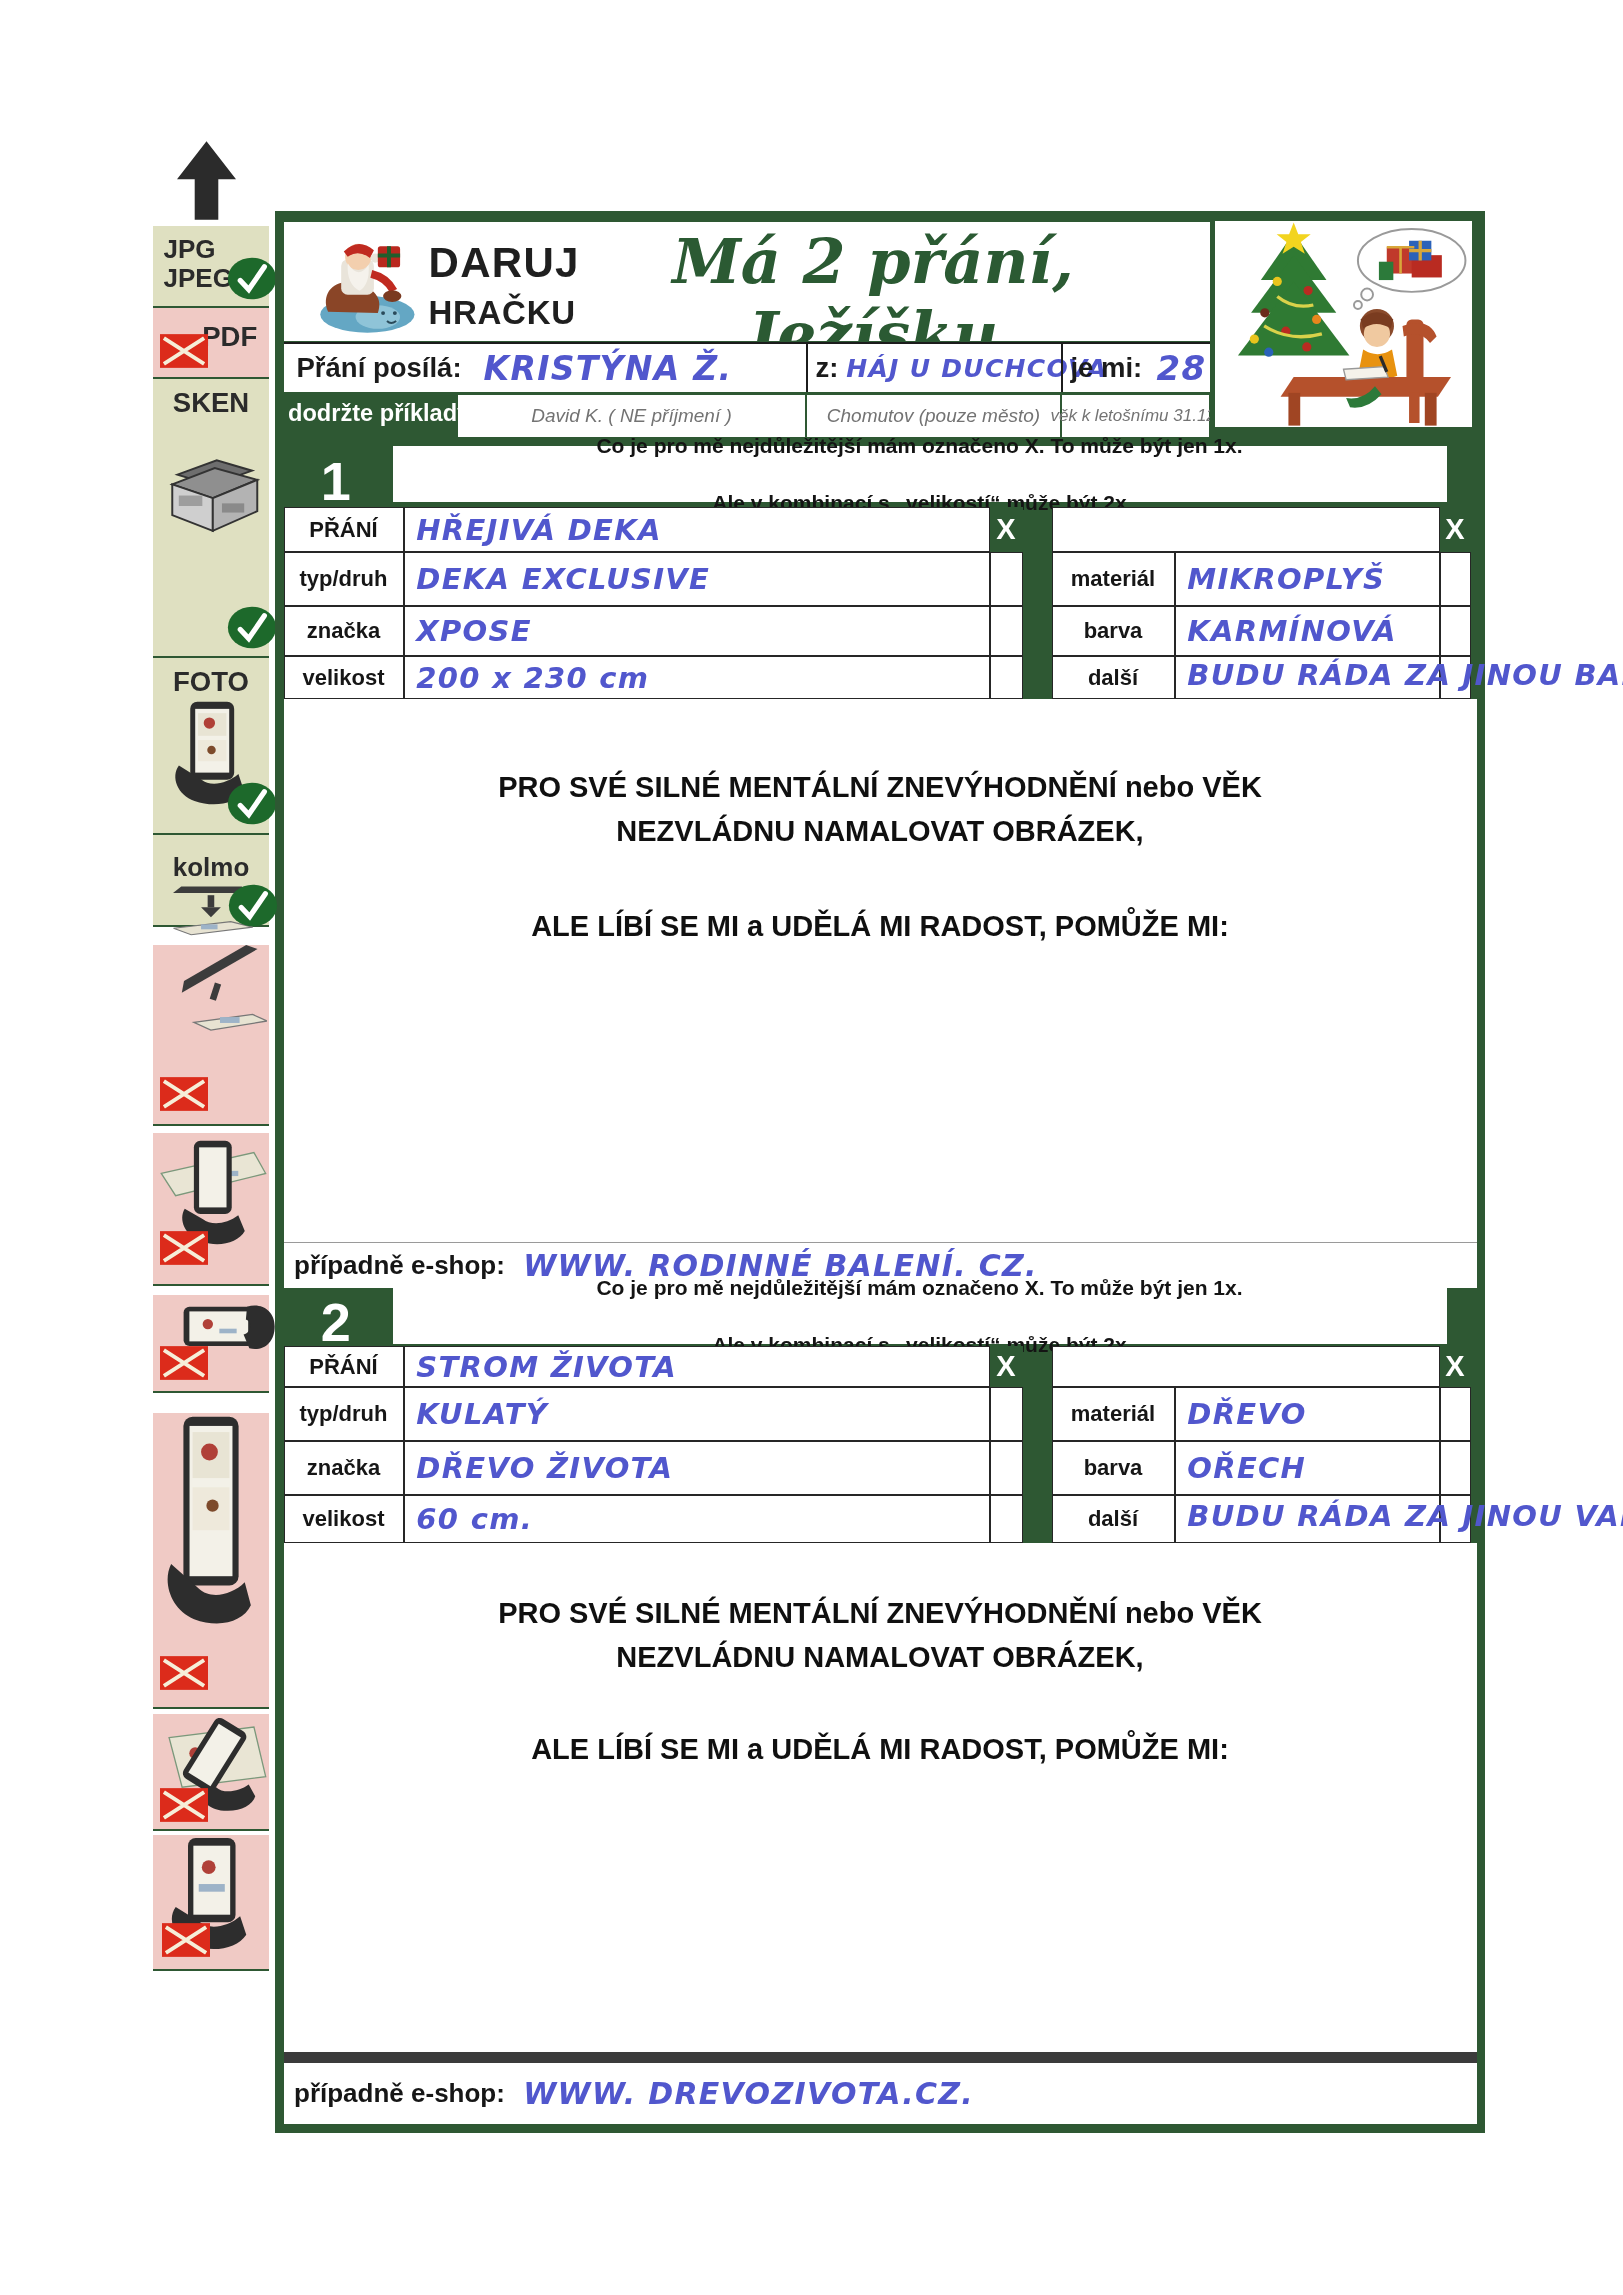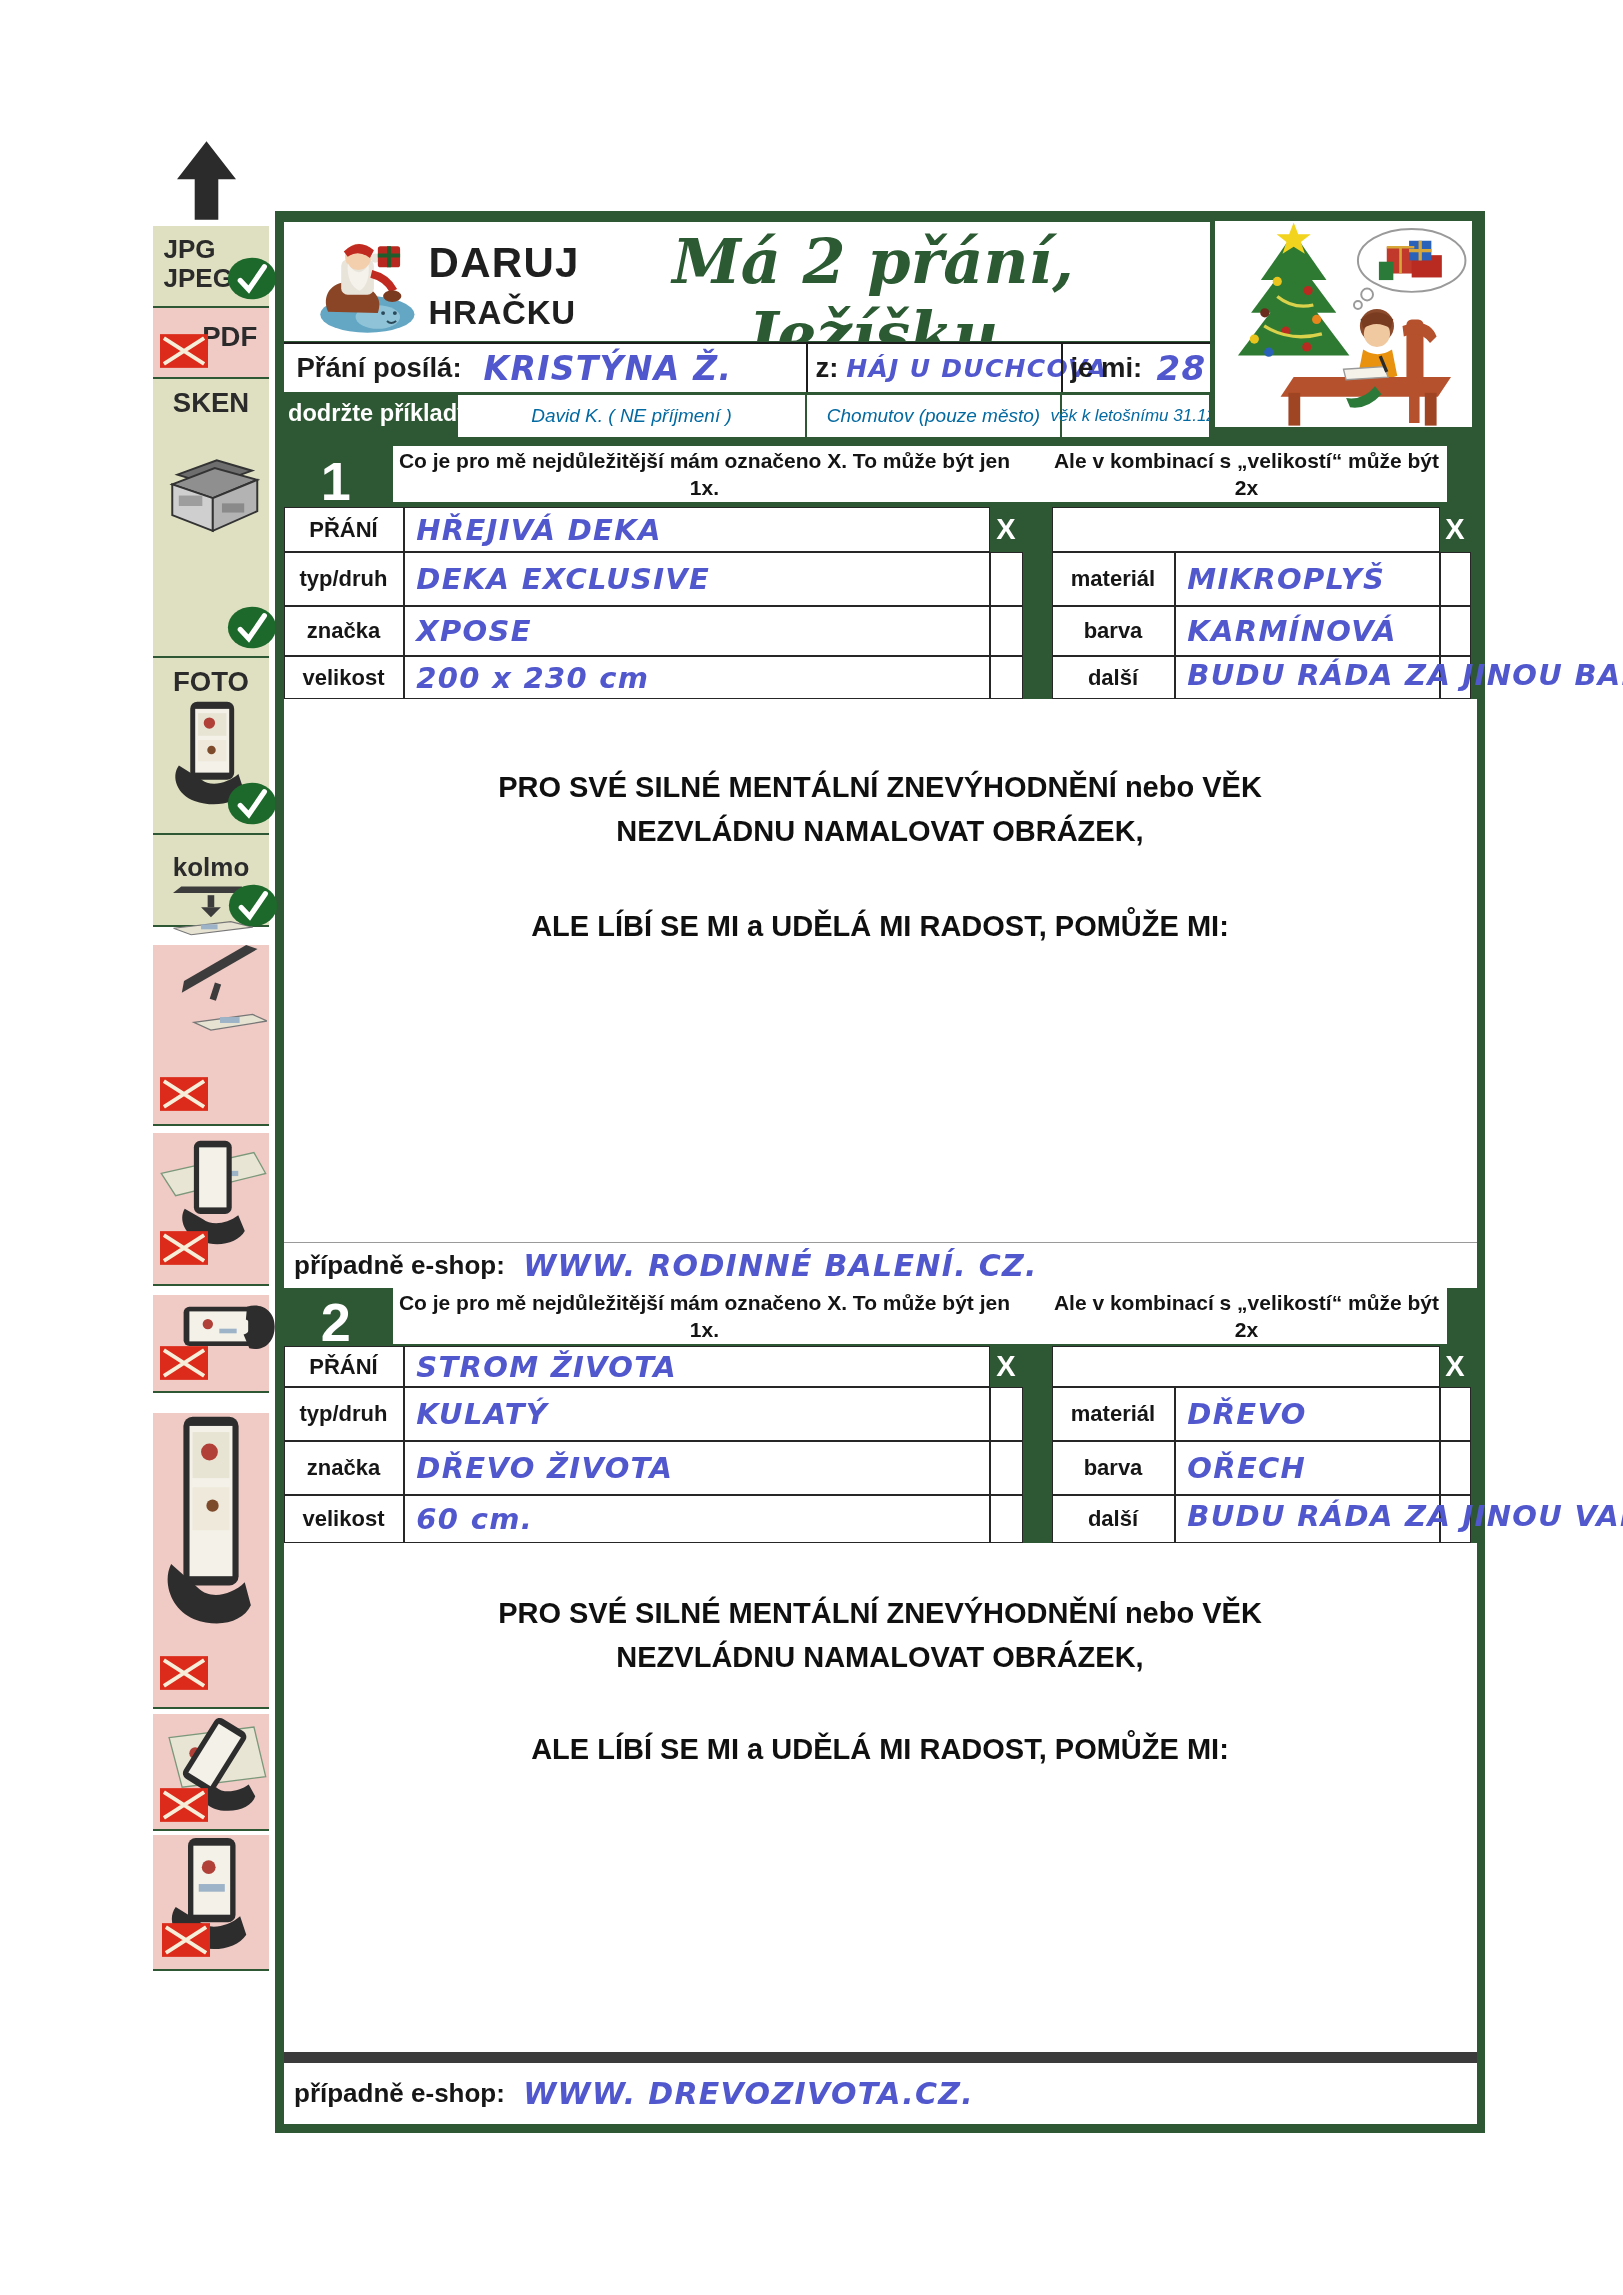--- a/index.html
+++ b/index.html
@@ -38,28 +38,28 @@
   .sender-row { position:absolute; left:8.5px; top:131px; width:926px; height:50px; background:#fff;
                 border-top:2px solid #1c1c1c; display:flex; align-items:center; }
   .s-cell { height:100%; display:flex; align-items:center; overflow:visible; }
   .s-cell + .s-cell { border-left:2px solid #1c1c1c; }
   .s-label { font-size:27.5px; font-weight:800; color:#1b1b1b; white-space:nowrap; }
   .hand { font-family:"DejaVu Sans", sans-serif; font-weight:700; font-style:italic;
           color:#5157cd; letter-spacing:1.3px; white-space:nowrap; }
 
   .ex-label { position:absolute; left:13px; top:189px; font-size:23.6px; font-weight:800; color:#ffffff; }
   .ex-cell { position:absolute; top:184px; height:42px; background:#fff; display:flex;
-             align-items:center; justify-content:center; font-style:italic; font-size:19px; color:#0369a1;
+             align-items:center; justify-content:center; font-style:italic; font-size:19px; color:#737373;
              white-space:nowrap; overflow:visible; }
 
   .wish-section { position:absolute; left:8.5px; width:1193px; }
   .secnum { position:absolute; left:9.8px; width:85px; text-align:center; font-size:54px;
             font-weight:800; color:#ffffff; }
   .instr { position:absolute; left:109px; width:1054px; background:#fff; display:flex;
-           flex-direction:row; align-items:center; justify-content:center;
+           flex-direction:column; align-items:center; justify-content:center;
            font-size:21px; font-weight:700; color:#141414; line-height:1.3; text-align:center;gap:30px; }
 
   .wtable { position:absolute; left:0; width:1188px; }
   .trow { display:flex; }
   .tc { border:1.3px solid #262626; background:#fff; display:flex; align-items:center; overflow:visible; }
   .lbl { justify-content:center; font-size:22px; font-weight:800; color:#161616; text-align:center; }
   .fld { padding-left:11.8px; position:relative; }
   .fld .hand { font-size:29px; }
   .xcell { justify-content:center; }
   .xcell.marked { background:#2e5833; border-color:#2e5833; color:#fff; font-size:29px; font-weight:800; }

